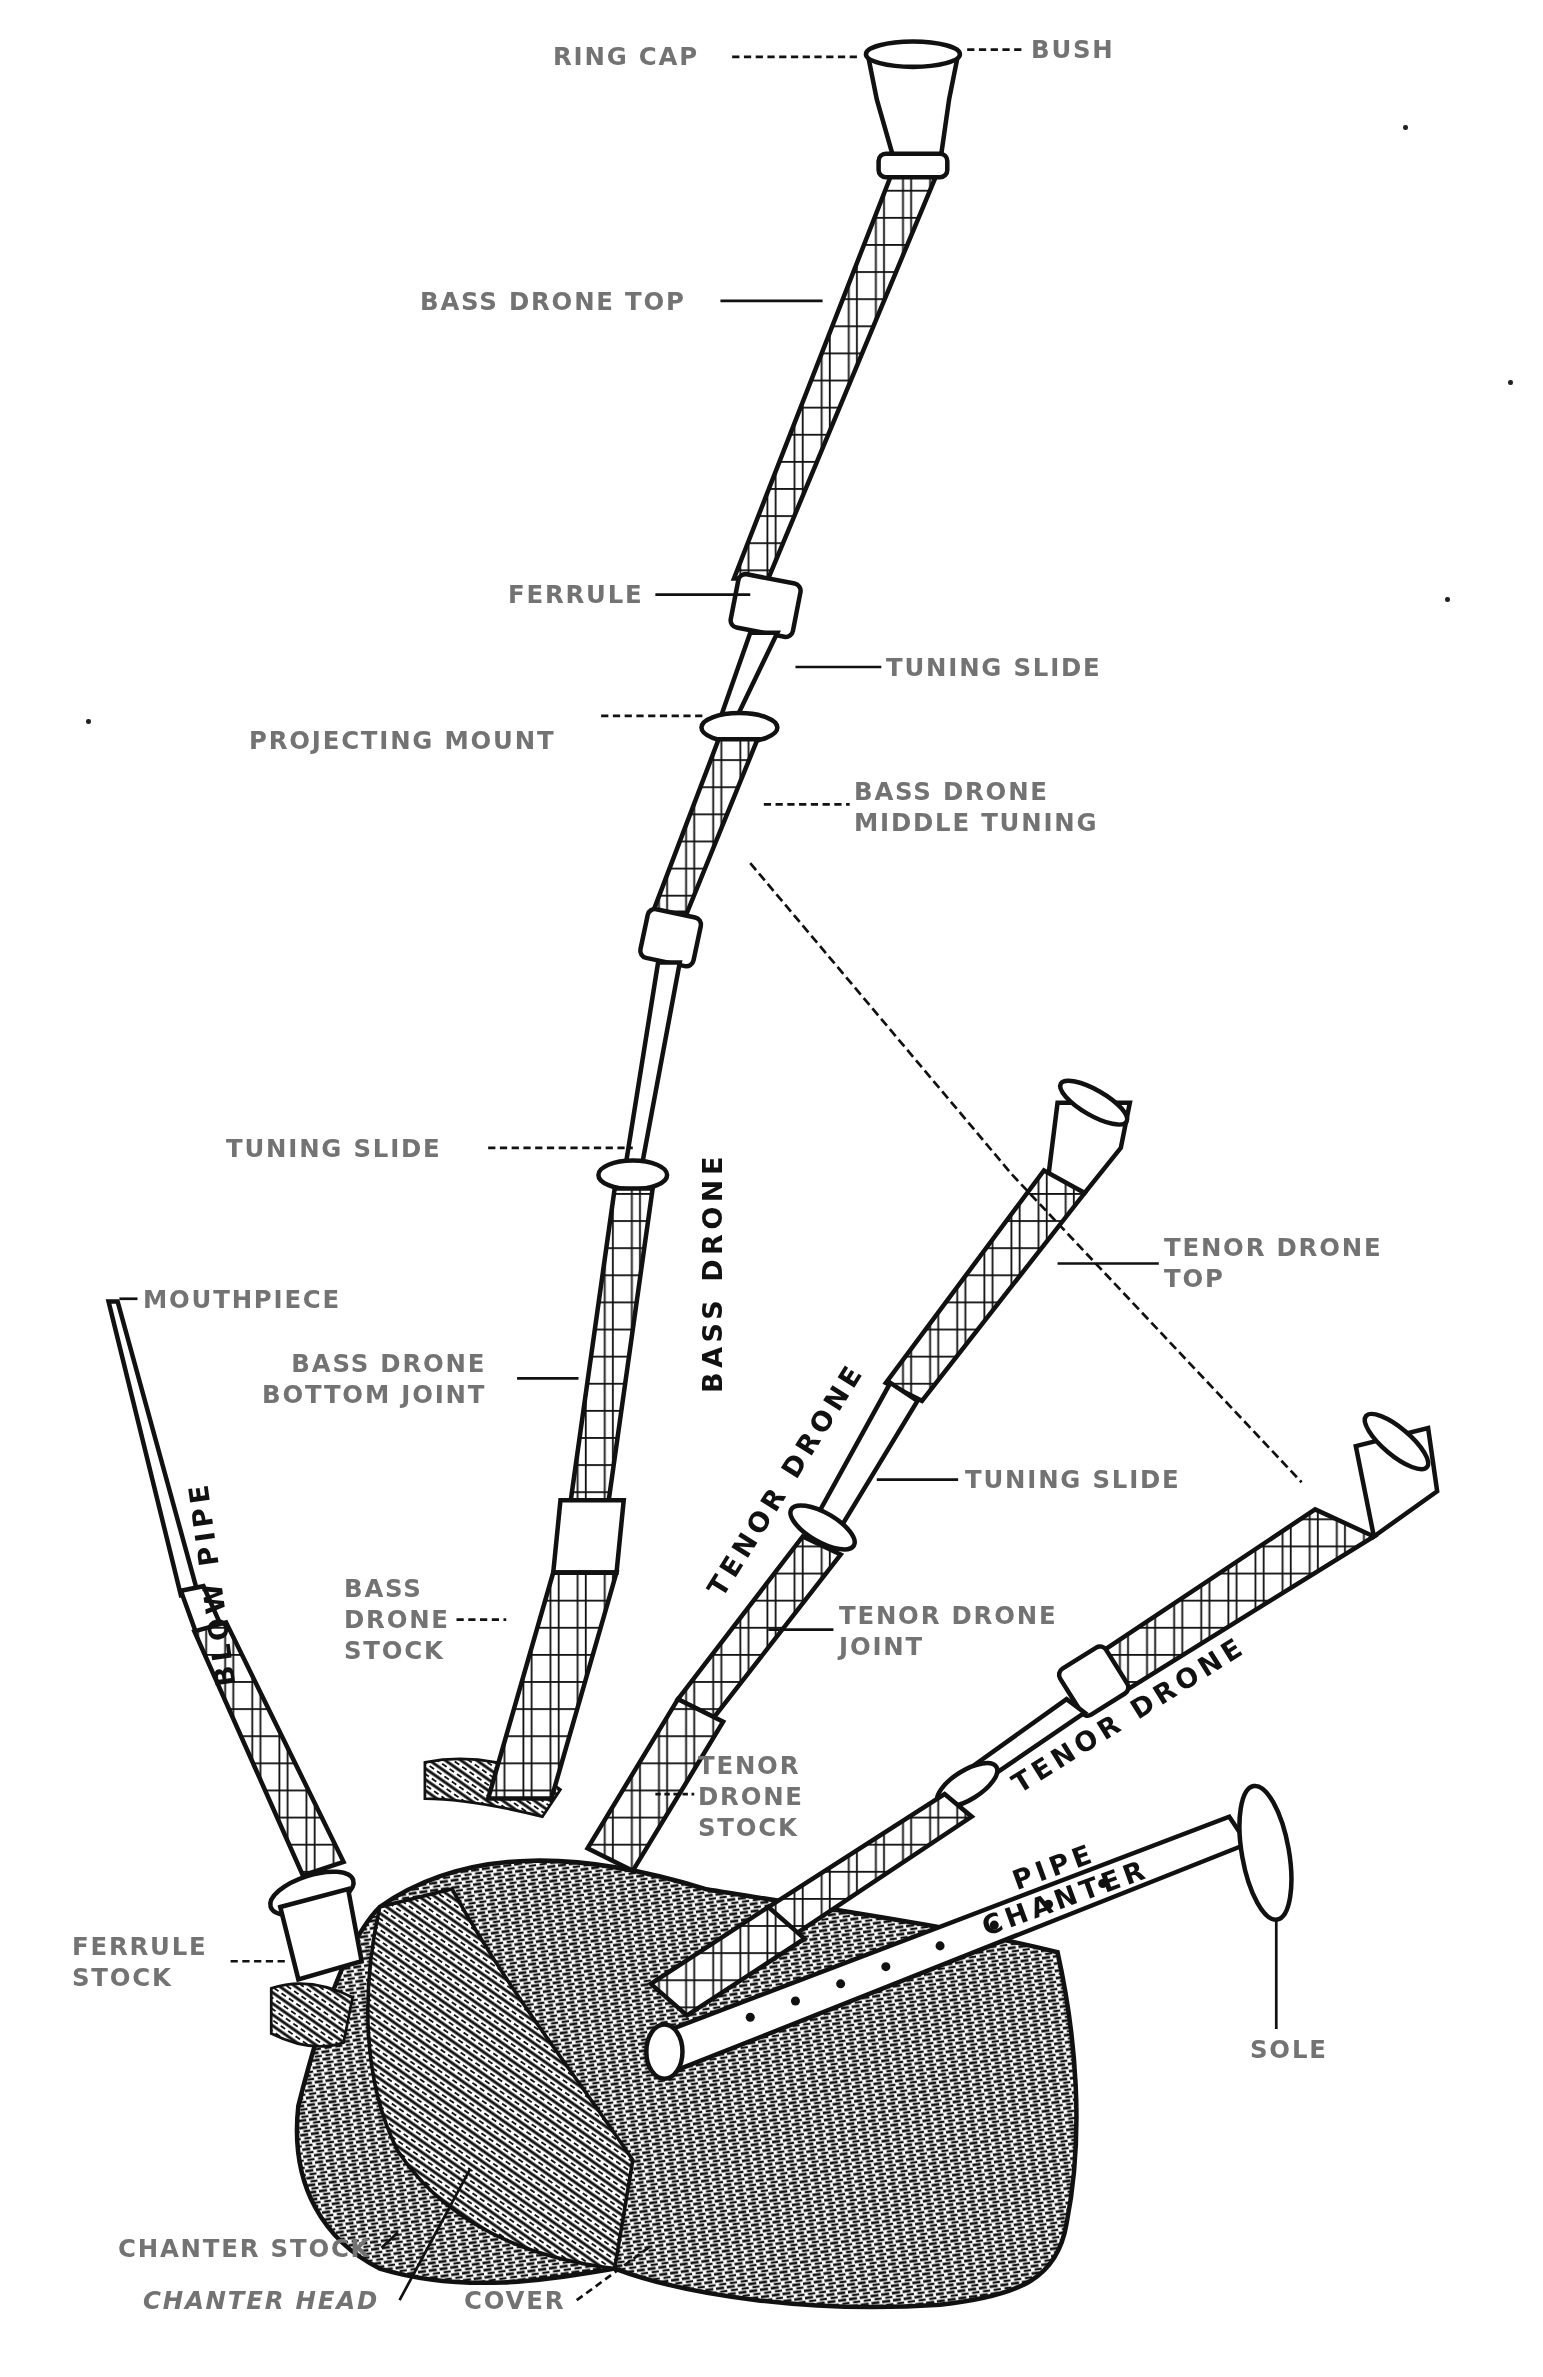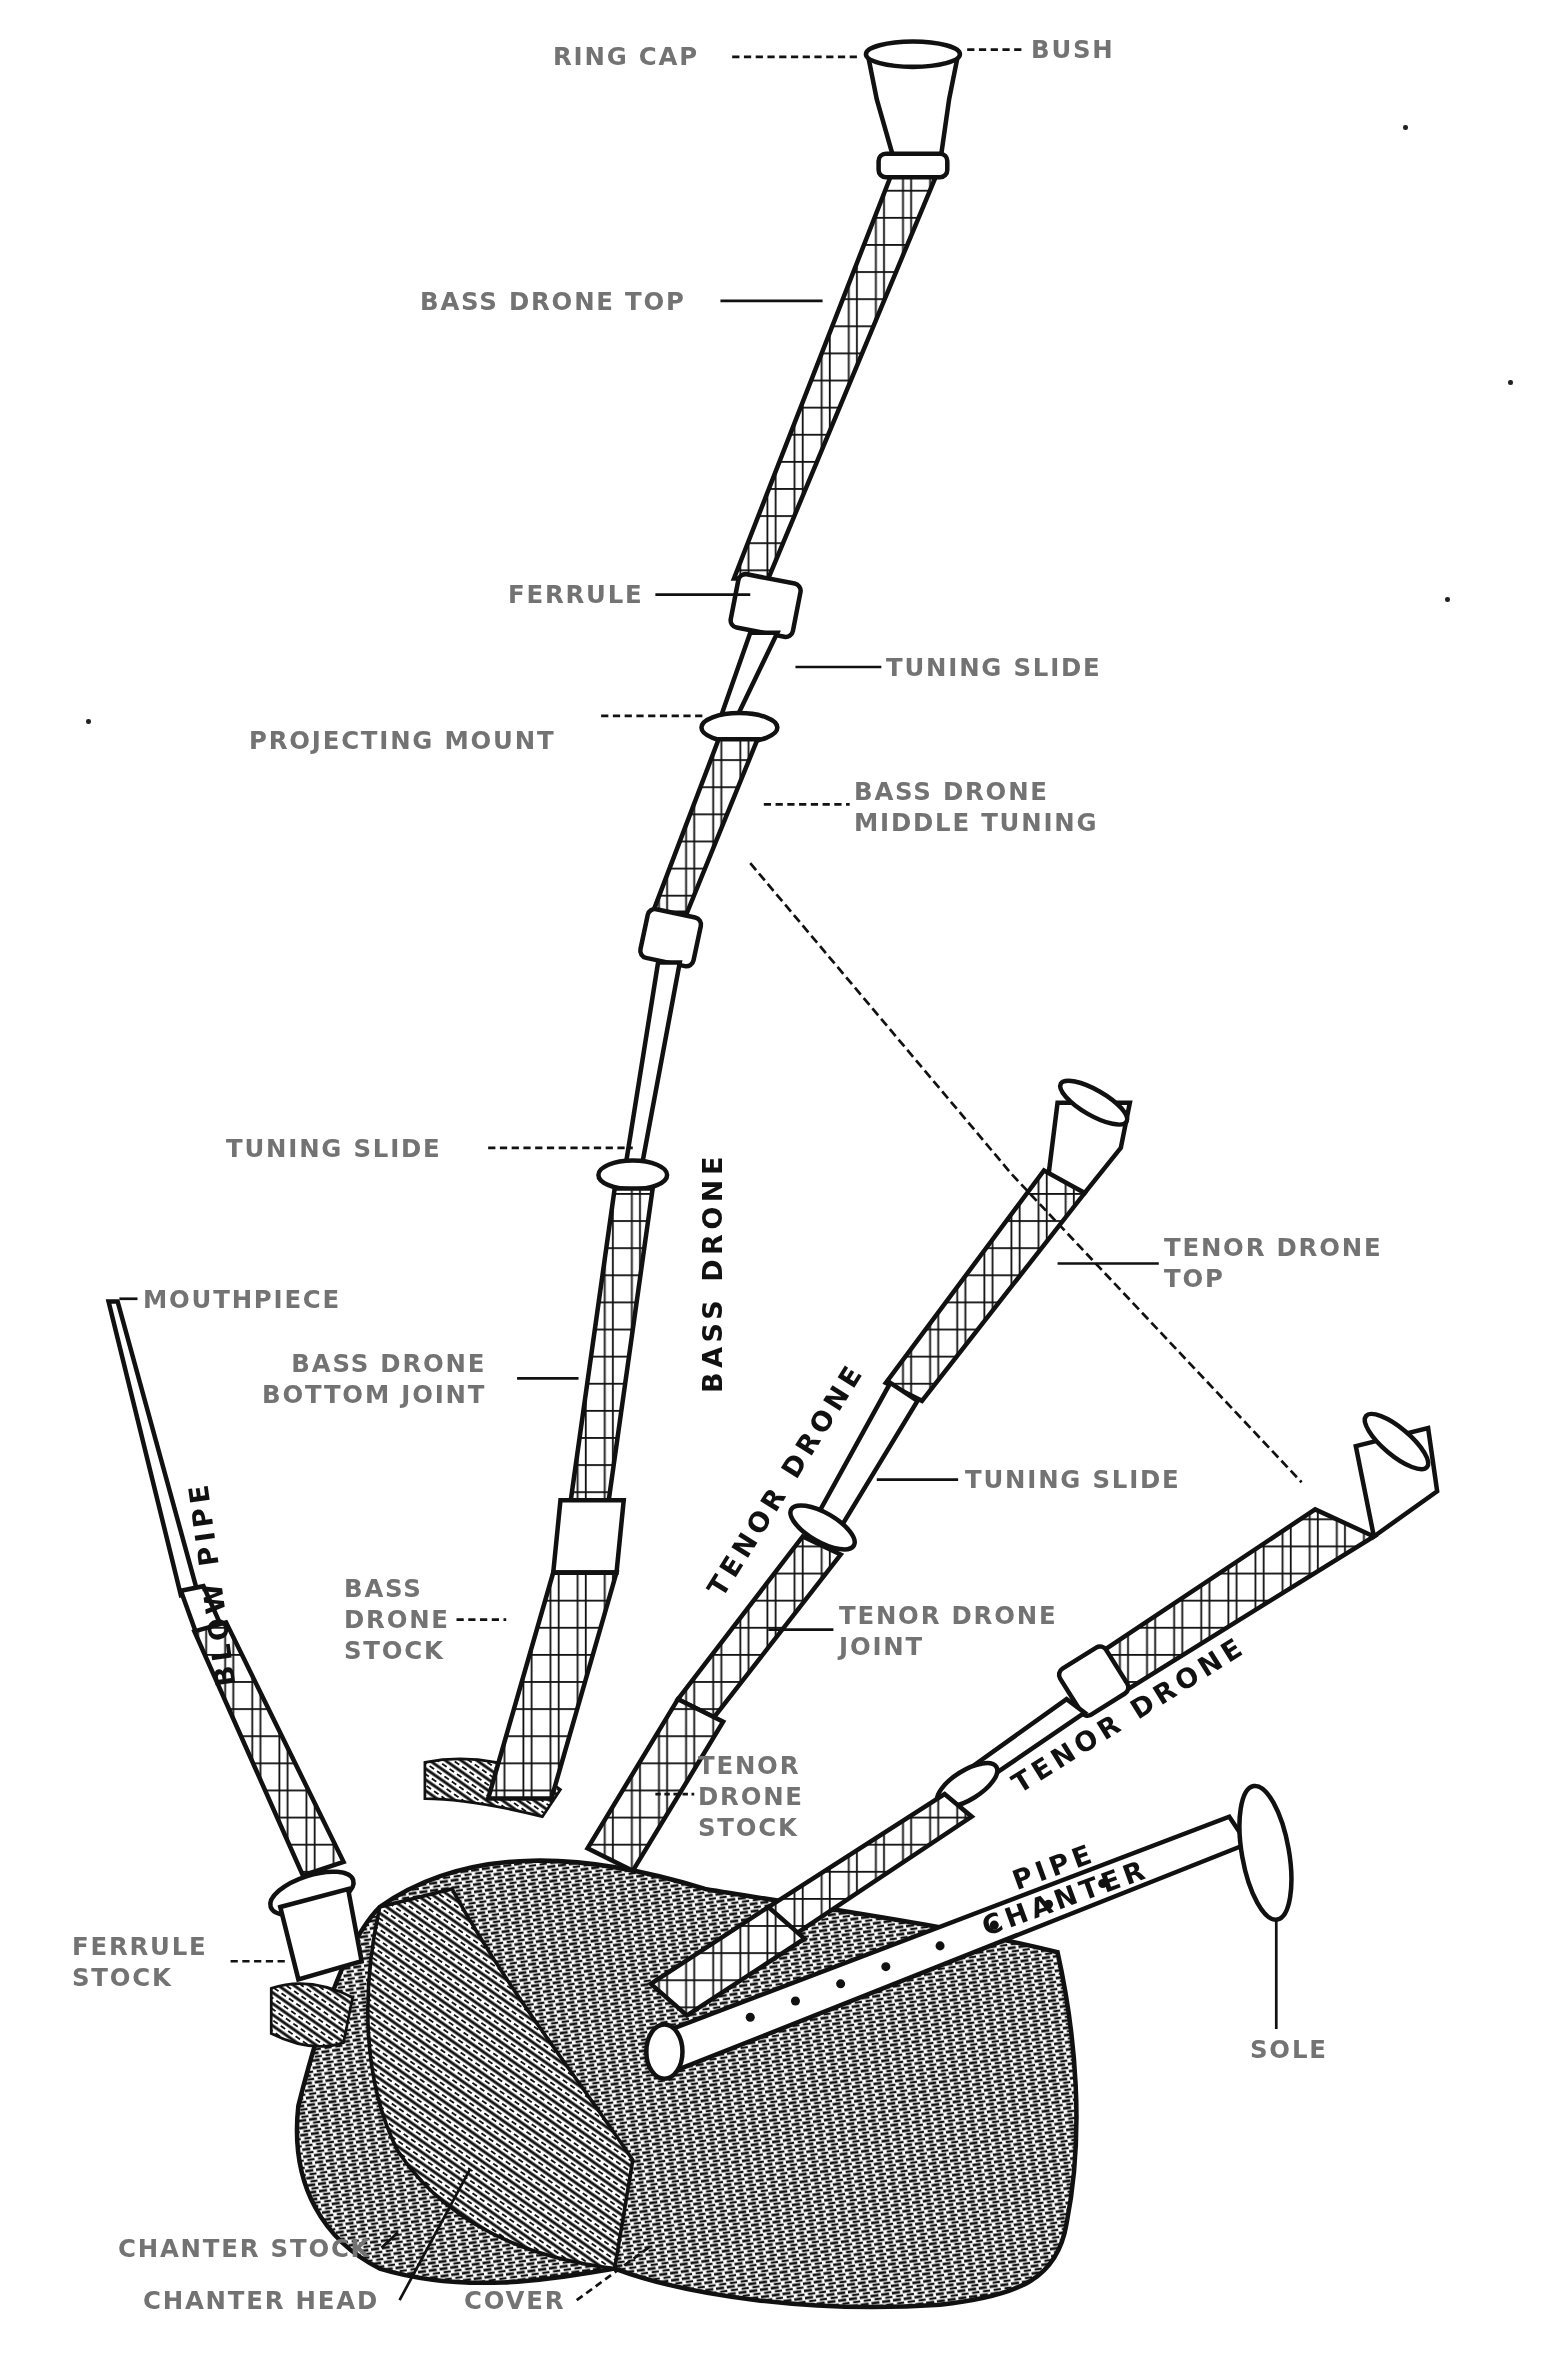--- a/index.html
+++ b/index.html
@@ -171,20 +171,20 @@
 <div class="rot" style="left:972px;top:1849px;transform:rotate(-20deg);text-align:center;line-height:33px;">
   <div>PIPE</div>
   <div>CHANTER</div>
 </div>
 <div class="lbl c" style="left:72px;top:1931px;">
   <div>FERRULE</div>
   <div>STOCK</div>
 </div>
 <div class="lbl" style="left:1250px;top:2034px;">SOLE</div>
 <div class="lbl" style="left:118px;top:2233px;">CHANTER STOCK</div>
-<div class="lbl" style="left:143px;top:2285px;">CHANTER HEAD</div>
+<div class="lbl" style="left:143px;top:2285px;font-style:italic;">CHANTER HEAD</div>
 <div class="lbl" style="left:464px;top:2285px;">COVER</div>
 
 <div class="dot" style="left:1403px;top:125px;"></div>
 <div class="dot" style="left:1508px;top:380px;"></div>
 <div class="dot" style="left:1445px;top:597px;"></div>
 <div class="dot" style="left:86px;top:719px;"></div>
 
 
 </body></html>

